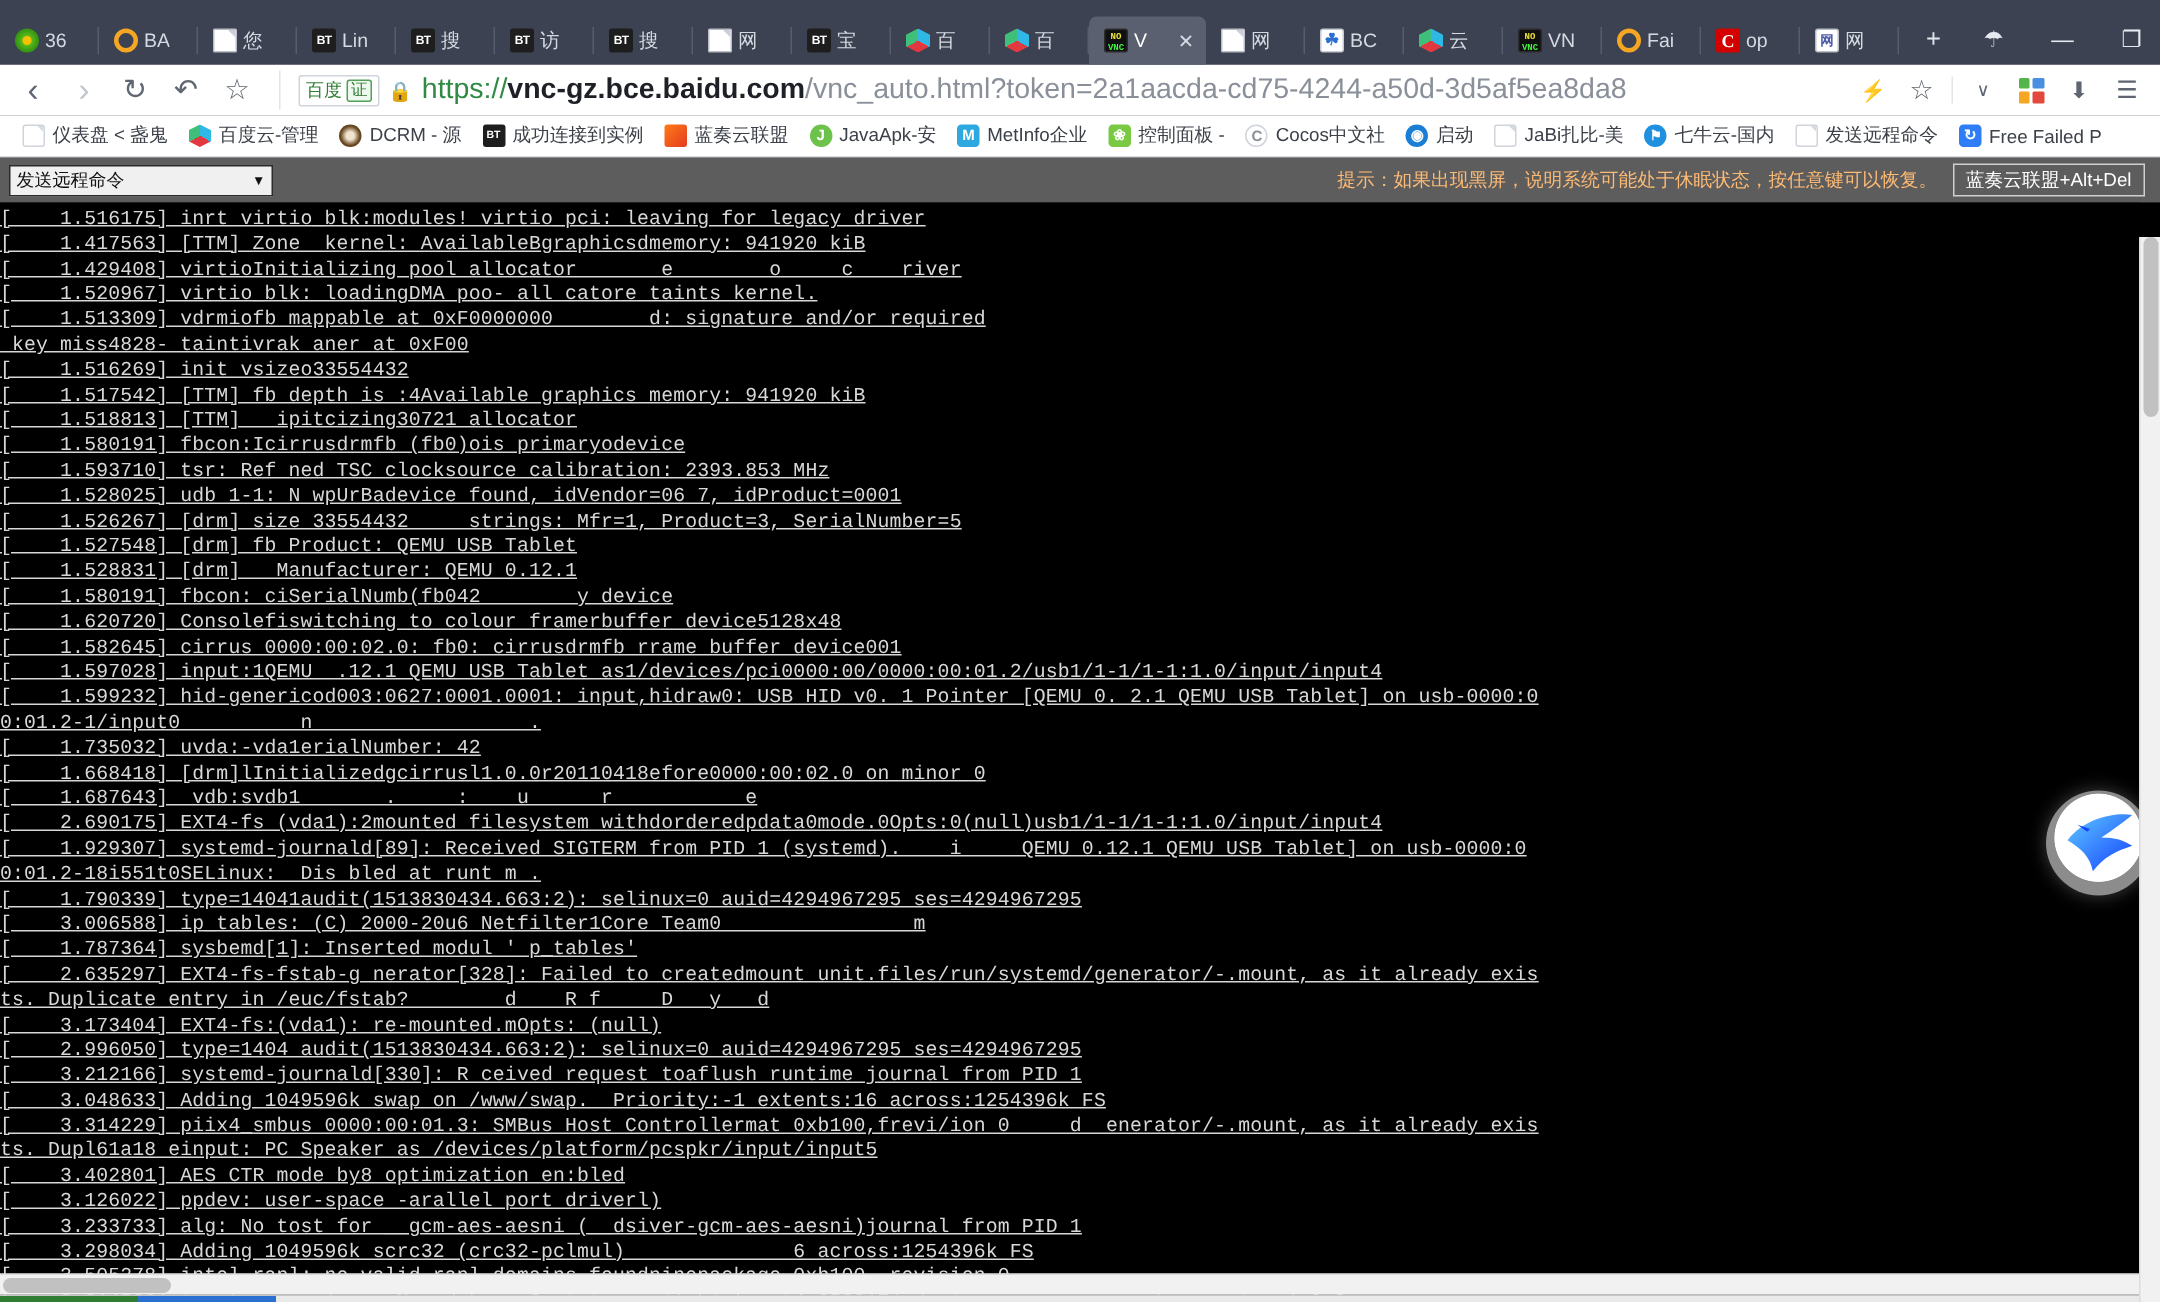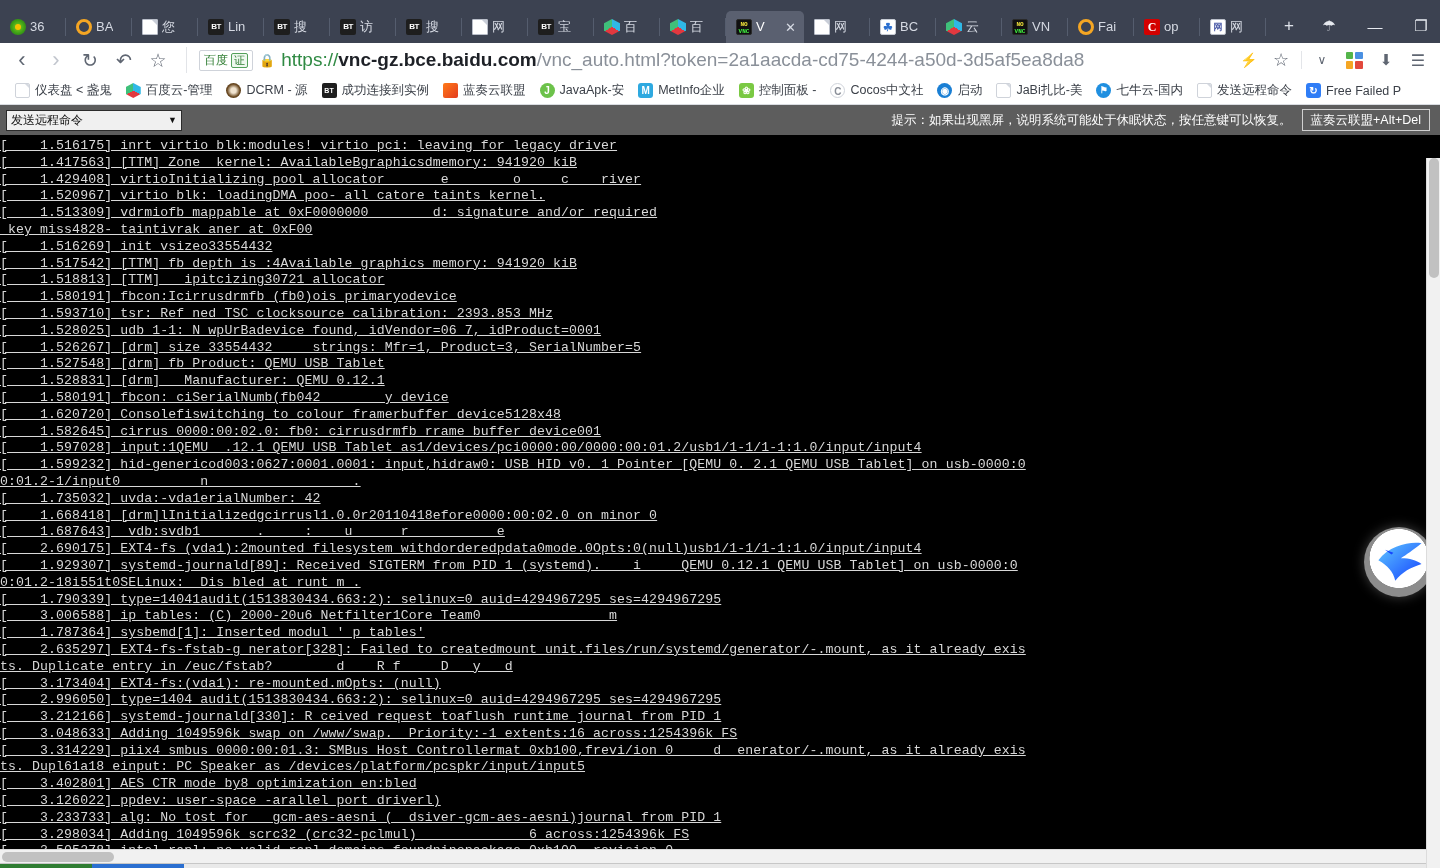--- a/index.html
+++ b/index.html
@@ -311,21 +311,21 @@
   }
   .vncselect .caret { margin-left: auto; font-size: 9px; }
   .vnc-status {
     margin-left: 28px;
     font-size: 12.5px;
     color: #f2f2f2;
   }
   .vnc-hint {
     margin-left: auto;
     font-size: 12.5px;
-    color: #ffffff;
+    color: #fdba74;
     padding-right: 10px;
   }
   .vnc-cad {
     height: 22px;
     background: #5d5d5d;
     border: 1px solid #d0d0d0;
     color: #ffffff;
     font-size: 12.5px;
     display: flex;
     align-items: center;

